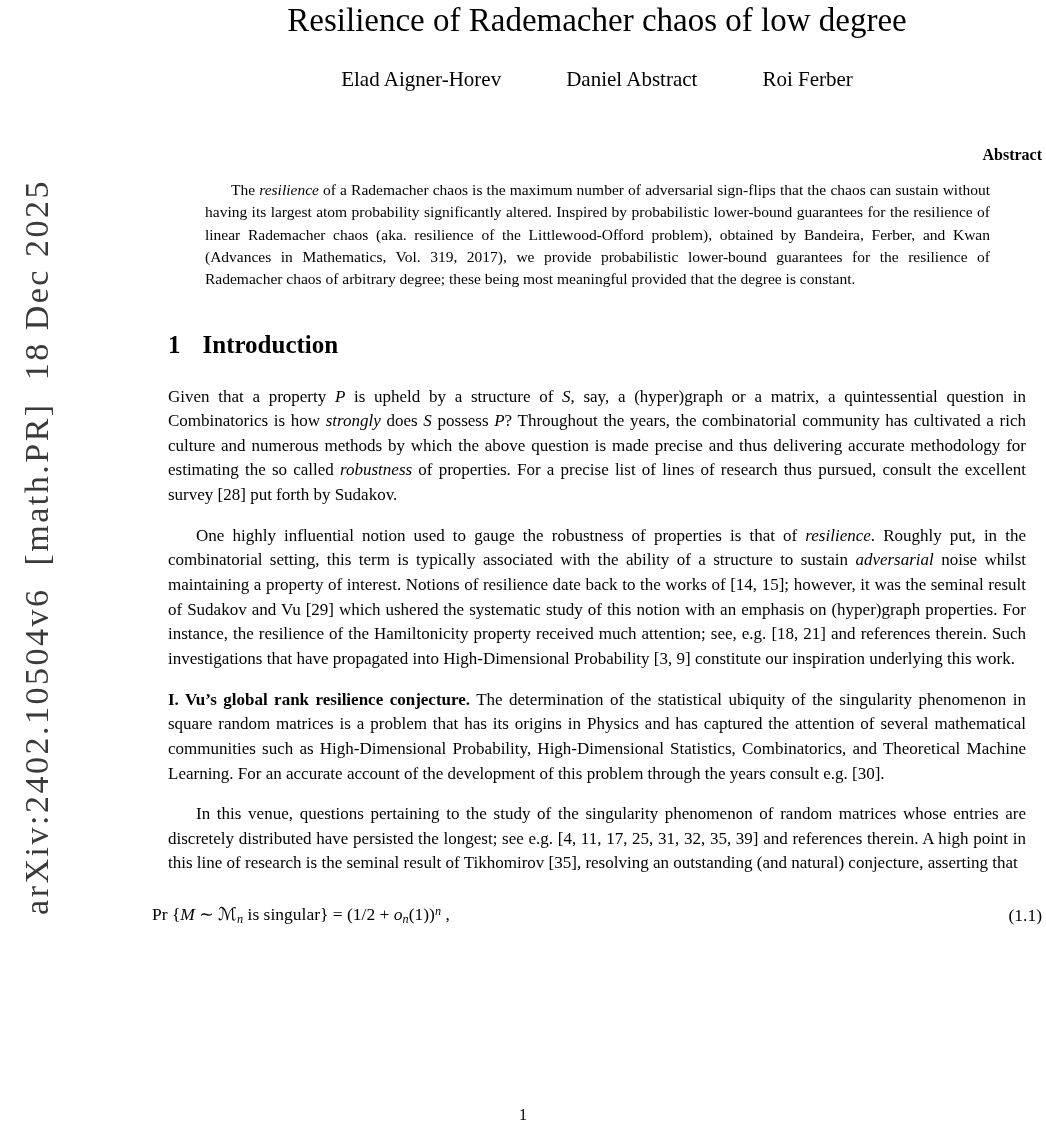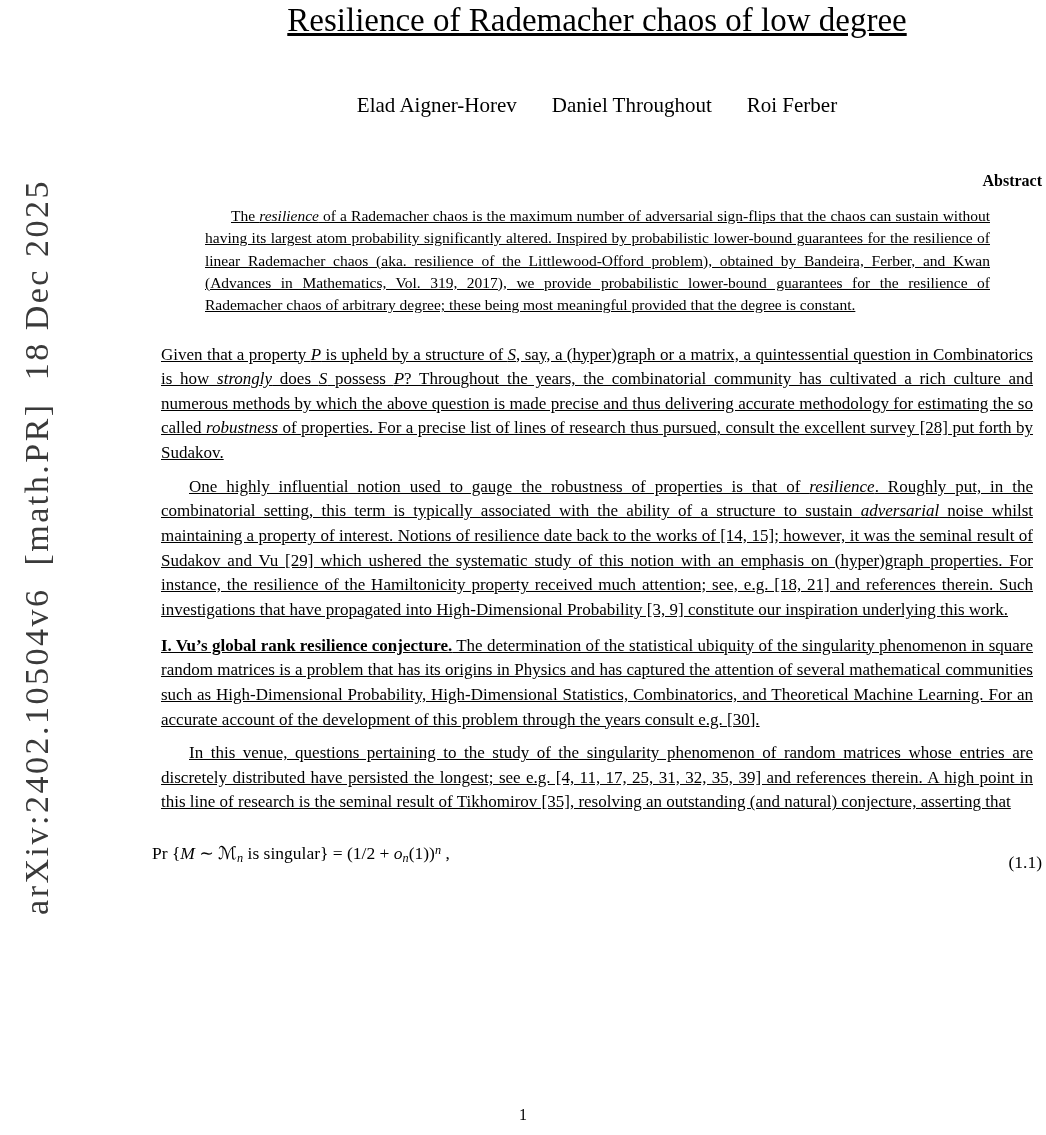--- a/index.html
+++ b/index.html
@@ -7,63 +7,66 @@
     position: relative; width: 1046px; height: 1135px; overflow: hidden;
     background: #ffffff; color: #000;
     font-family: "Liberation Serif", "DejaVu Serif", serif;
   }
   .arxiv-stamp {
     position: absolute; top: 547px; left: 37px;
     transform: translate(-50%, -50%) rotate(-90deg);
     white-space: pre; font-size: 34px; letter-spacing: 2.5px; color: #3a3a3a;
   }
   .content { position: absolute; left: 152px; top: 0; width: 890px; }
-  h1, h2, p { margin: 9px; padding: 0; text-decoration: underline; }
+  h1, h2, p { margin: 16px; padding: 0; }
   .title { text-align: center; font-size: 33px; font-weight: normal; margin-top: 2px; }
-  .authors { display: flex; justify-content: center; gap: 35px; margin-top: 54px; font-size: 21px; }
+  .authors { display: flex; justify-content: center; gap: 65px; margin-top: 28px; font-size: 21px; }
   .abstract-heading { text-align: right; font-weight: bold; font-size: 16px; margin-top: 54px; }
   .abstract-body {
     margin: 15px 52px 0 53px; font-size: 15.5px; line-height: 1.44;
-    text-align: justify; text-indent: 26px; hyphens: auto; text-decoration: underline;
+    text-align: justify; text-indent: 26px; hyphens: auto;
   }
   .section-heading { margin-top: 40px; font-size: 25px; font-weight: bold; }
   .section-number { display: inline-block; margin-right: 22px; }
   .body-text { margin-top: 26px; font-size: 17px; line-height: 1.45; text-align: justify; hyphens: auto; }
   p.indent { text-indent: 28px; }
   p.spaced { margin-top: 11px; }
   .equation-row { position: relative; margin-top: 26px; text-align: left; font-size: 17.5px; }
-  .equation-number { position: absolute; right: 0; top: 1px; margin-top: 8px; }
+  .equation-number { position: absolute; right: 0; top: 1px; }
   .it { font-style: italic; }
   .bf { font-weight: bold; }
   .cal { font-family: "DejaVu Serif", "DejaVu Sans", serif; }
   .msub { font-size: 70%; vertical-align: -0.25em; }
   .msup { font-size: 70%; vertical-align: 0.45em; }
   .footer { position: absolute; left: 0; top: 1106px; width: 1046px; text-align: center; font-size: 16px; }
 </style>
 </head>
 <body>
 
 <div class="page">
 
   <div class="arxiv-stamp">arXiv:2402.10504v6  [math.PR]  18 Dec 2025</div>
 
   <div class="content">
 
     <h1 class="title">Resilience of Rademacher chaos of low degree</h1>
 
     <div class="authors">
       <span class="author">Elad Aigner-Horev</span>
-      <span class="author">Daniel Throughout</span>
+      <span class="author">Daniel Abstract</span>
       <span class="author">Roi Ferber</span>
     </div>
 
     <div class="abstract-heading">Abstract</div>
 
     <div class="abstract-body"><span>The </span><span class="it">resilience</span><span> of a Rademacher chaos is the maximum number of adversarial sign-flips that the chaos can sustain without having its largest atom probability significantly altered. Inspired by probabilistic lower-bound guarantees for the resilience of linear Rademacher chaos (aka. resilience of the Littlewood-Offord problem), obtained by Bandeira, Ferber, and Kwan (Advances in Mathematics, Vol. 319, 2017), we provide probabilistic lower-bound guarantees for the resilience of Rademacher chaos of arbitrary degree; these being most meaningful provided that the degree is constant.</span></div>
 
+    <h2 class="section-heading">
+      <span class="section-number">1</span><span>Introduction</span>
+    </h2>
 
     <div class="body-text">
       <p><span>Given that a property </span><span class="it">P</span><span> is upheld by a structure of </span><span class="it">S</span><span>, say, a (hyper)graph or a matrix, a quintessential question in Combinatorics is how </span><span class="it">strongly</span><span> does </span><span class="it">S</span><span> possess </span><span class="it">P</span><span>? Throughout the years, the combinatorial community has cultivated a rich culture and numerous methods by which the above question is made precise and thus delivering accurate methodology for estimating the so called </span><span class="it">robustness</span><span> of properties. For a precise list of lines of research thus pursued, consult the excellent survey [28] put forth by Sudakov.</span></p>
       <p class="indent"><span>One highly influential notion used to gauge the robustness of properties is that of </span><span class="it">resilience</span><span>. Roughly put, in the combinatorial setting, this term is typically associated with the ability of a structure to sustain </span><span class="it">adversarial</span><span> noise whilst maintaining a property of interest. Notions of resilience date back to the works of [14, 15]; however, it was the seminal result of Sudakov and Vu [29] which ushered the systematic study of this notion with an emphasis on (hyper)graph properties. For instance, the resilience of the Hamiltonicity property received much attention; see, e.g. [18, 21] and references therein. Such investigations that have propagated into High-Dimensional Probability [3, 9] constitute our inspiration underlying this work.</span></p>
       <p class="spaced"><span class="bf">I. Vu’s global rank resilience conjecture.</span><span> The determination of the statistical ubiquity of the singularity phenomenon in square random matrices is a problem that has its origins in Physics and has captured the attention of several mathematical communities such as High-Dimensional Probability, High-Dimensional Statistics, Combinatorics, and Theoretical Machine Learning. For an accurate account of the development of this problem through the years consult e.g. [30].</span></p>
       <p class="indent"><span>In this venue, questions pertaining to the study of the singularity phenomenon of random matrices whose entries are discretely distributed have persisted the longest; see e.g. [4, 11, 17, 25, 31, 32, 35, 39] and references therein. A high point in this line of research is the seminal result of Tikhomirov [35], resolving an outstanding (and natural) conjecture, asserting that</span></p>
 
       <div class="equation-row">
         <span><span>Pr {</span><span class="it">M</span><span> ∼ </span><span class="cal">ℳ</span><span class="it msub">n</span><span> is singular</span><span>} = (1/2 + </span><span class="it">o</span><span class="it msub">n</span><span>(1))</span><span class="it msup">n</span><span> ,</span></span>
         <span class="equation-number">(1.1)</span>

